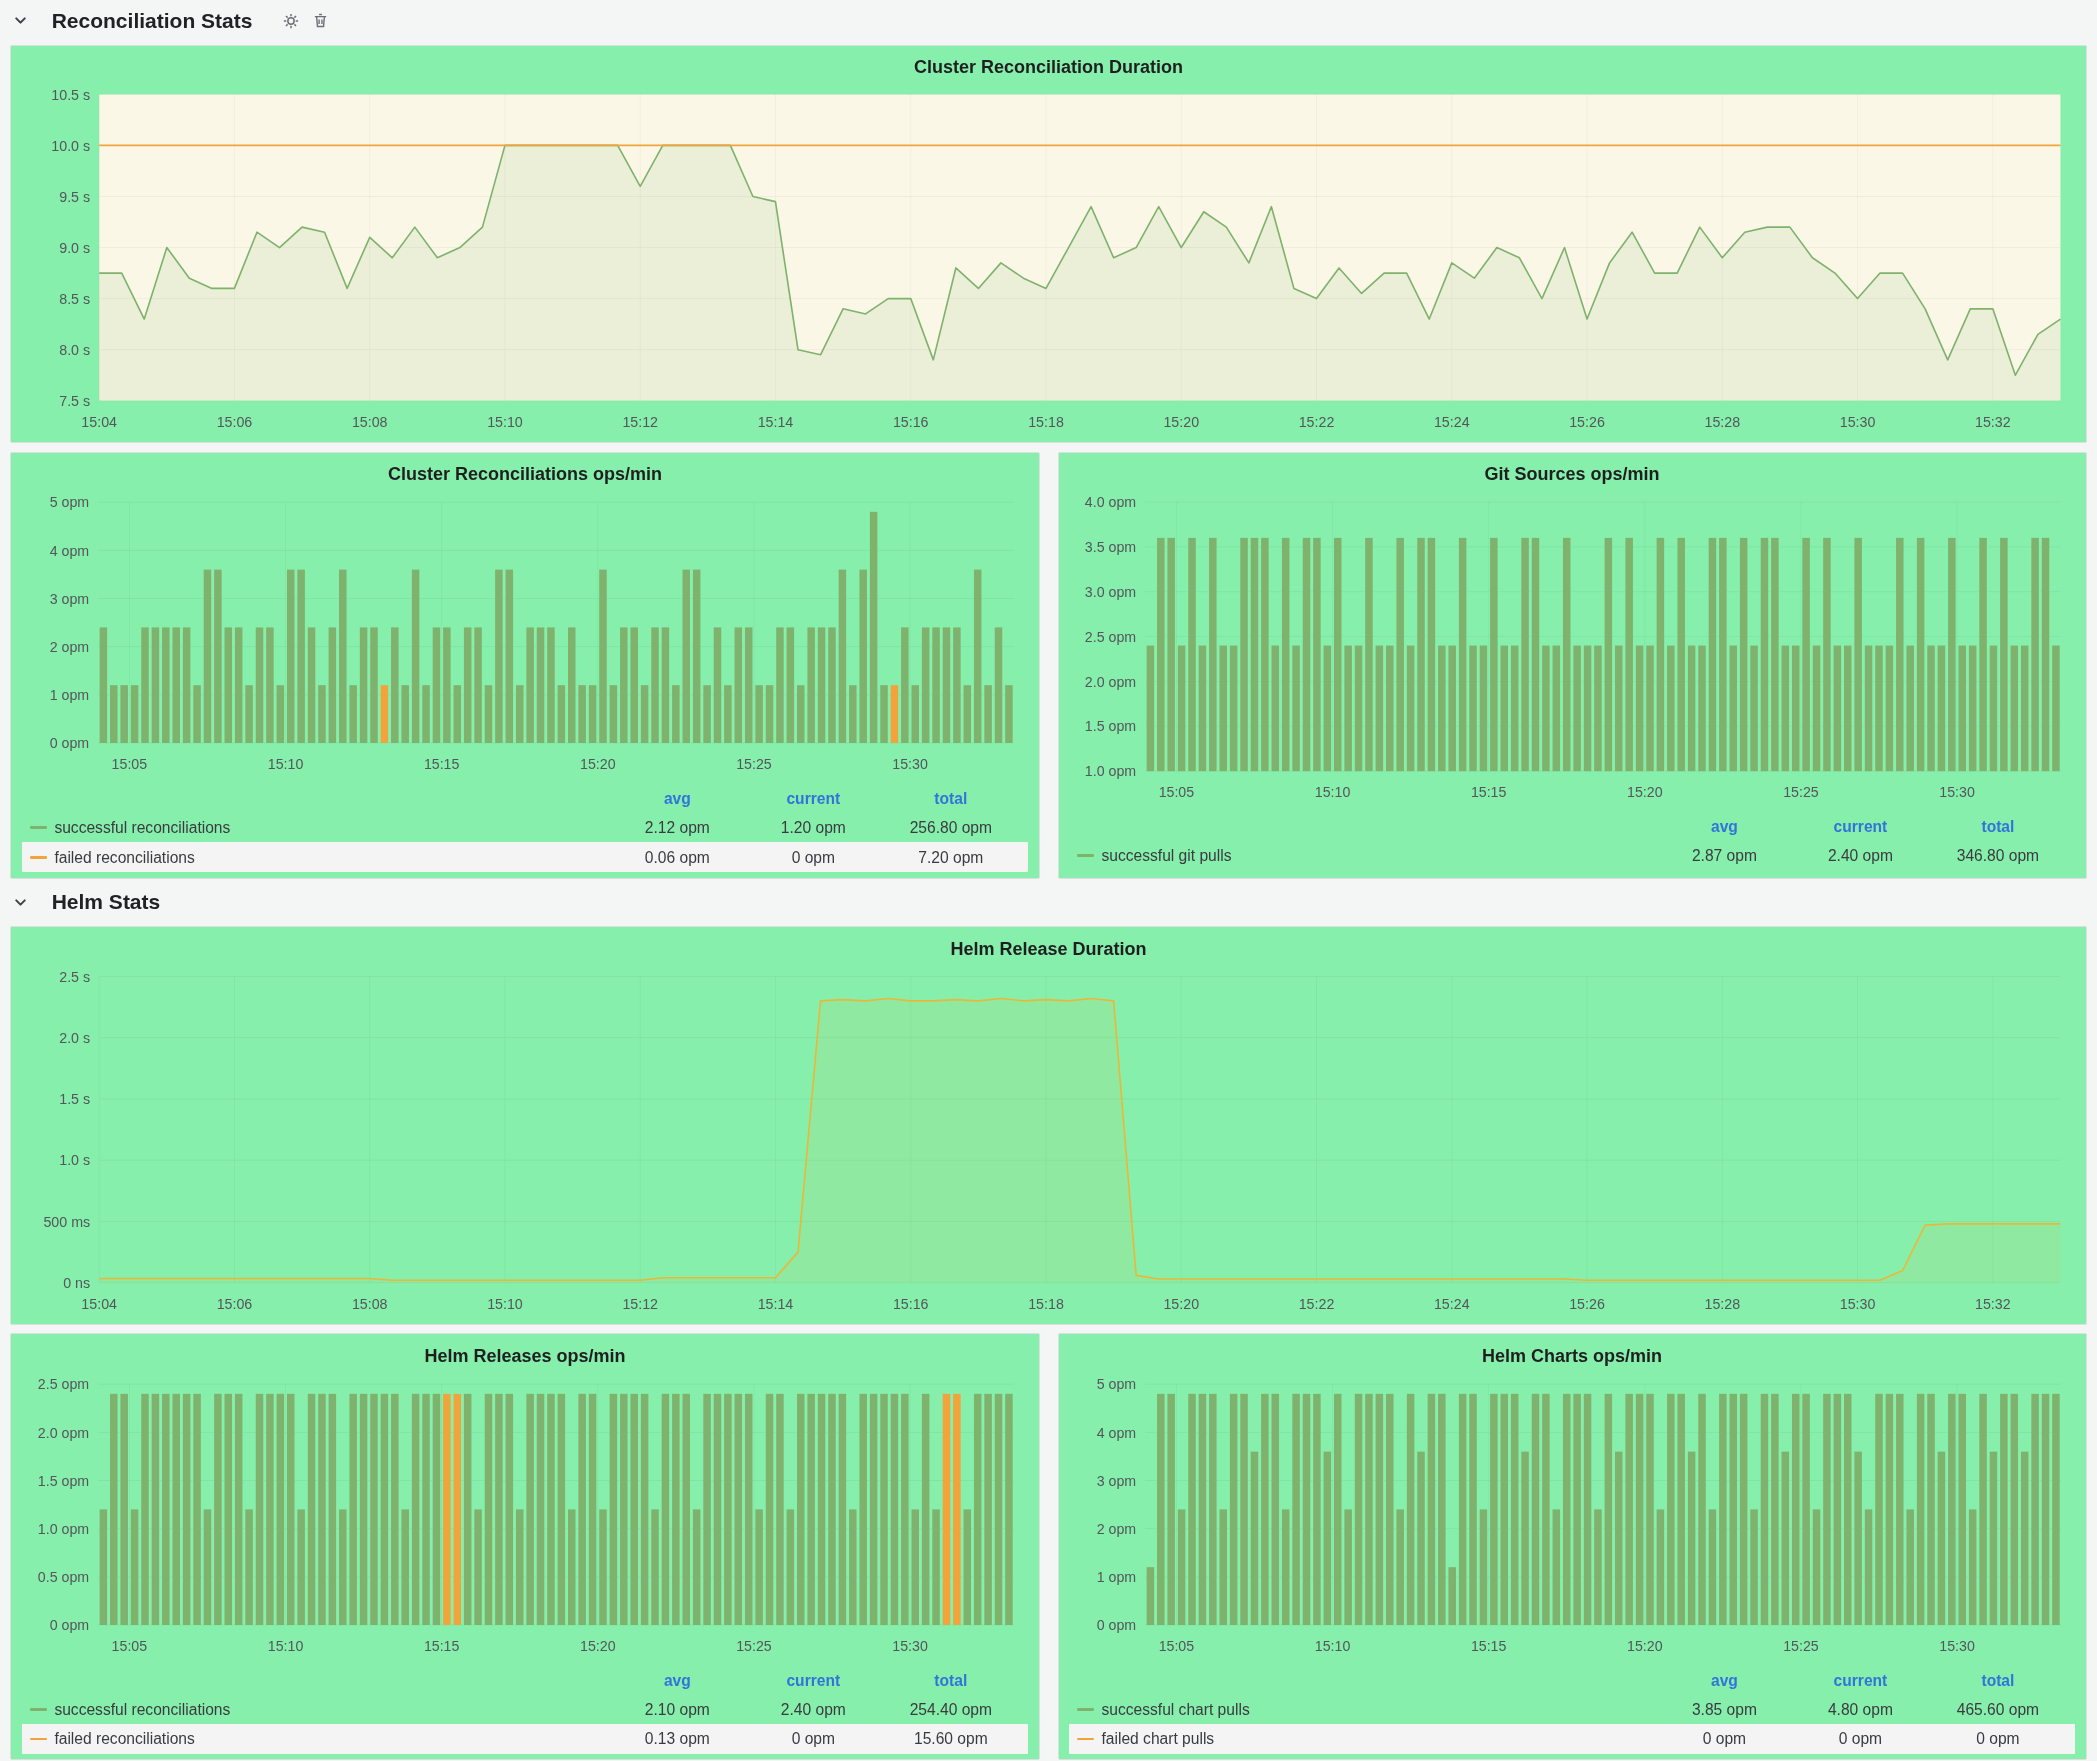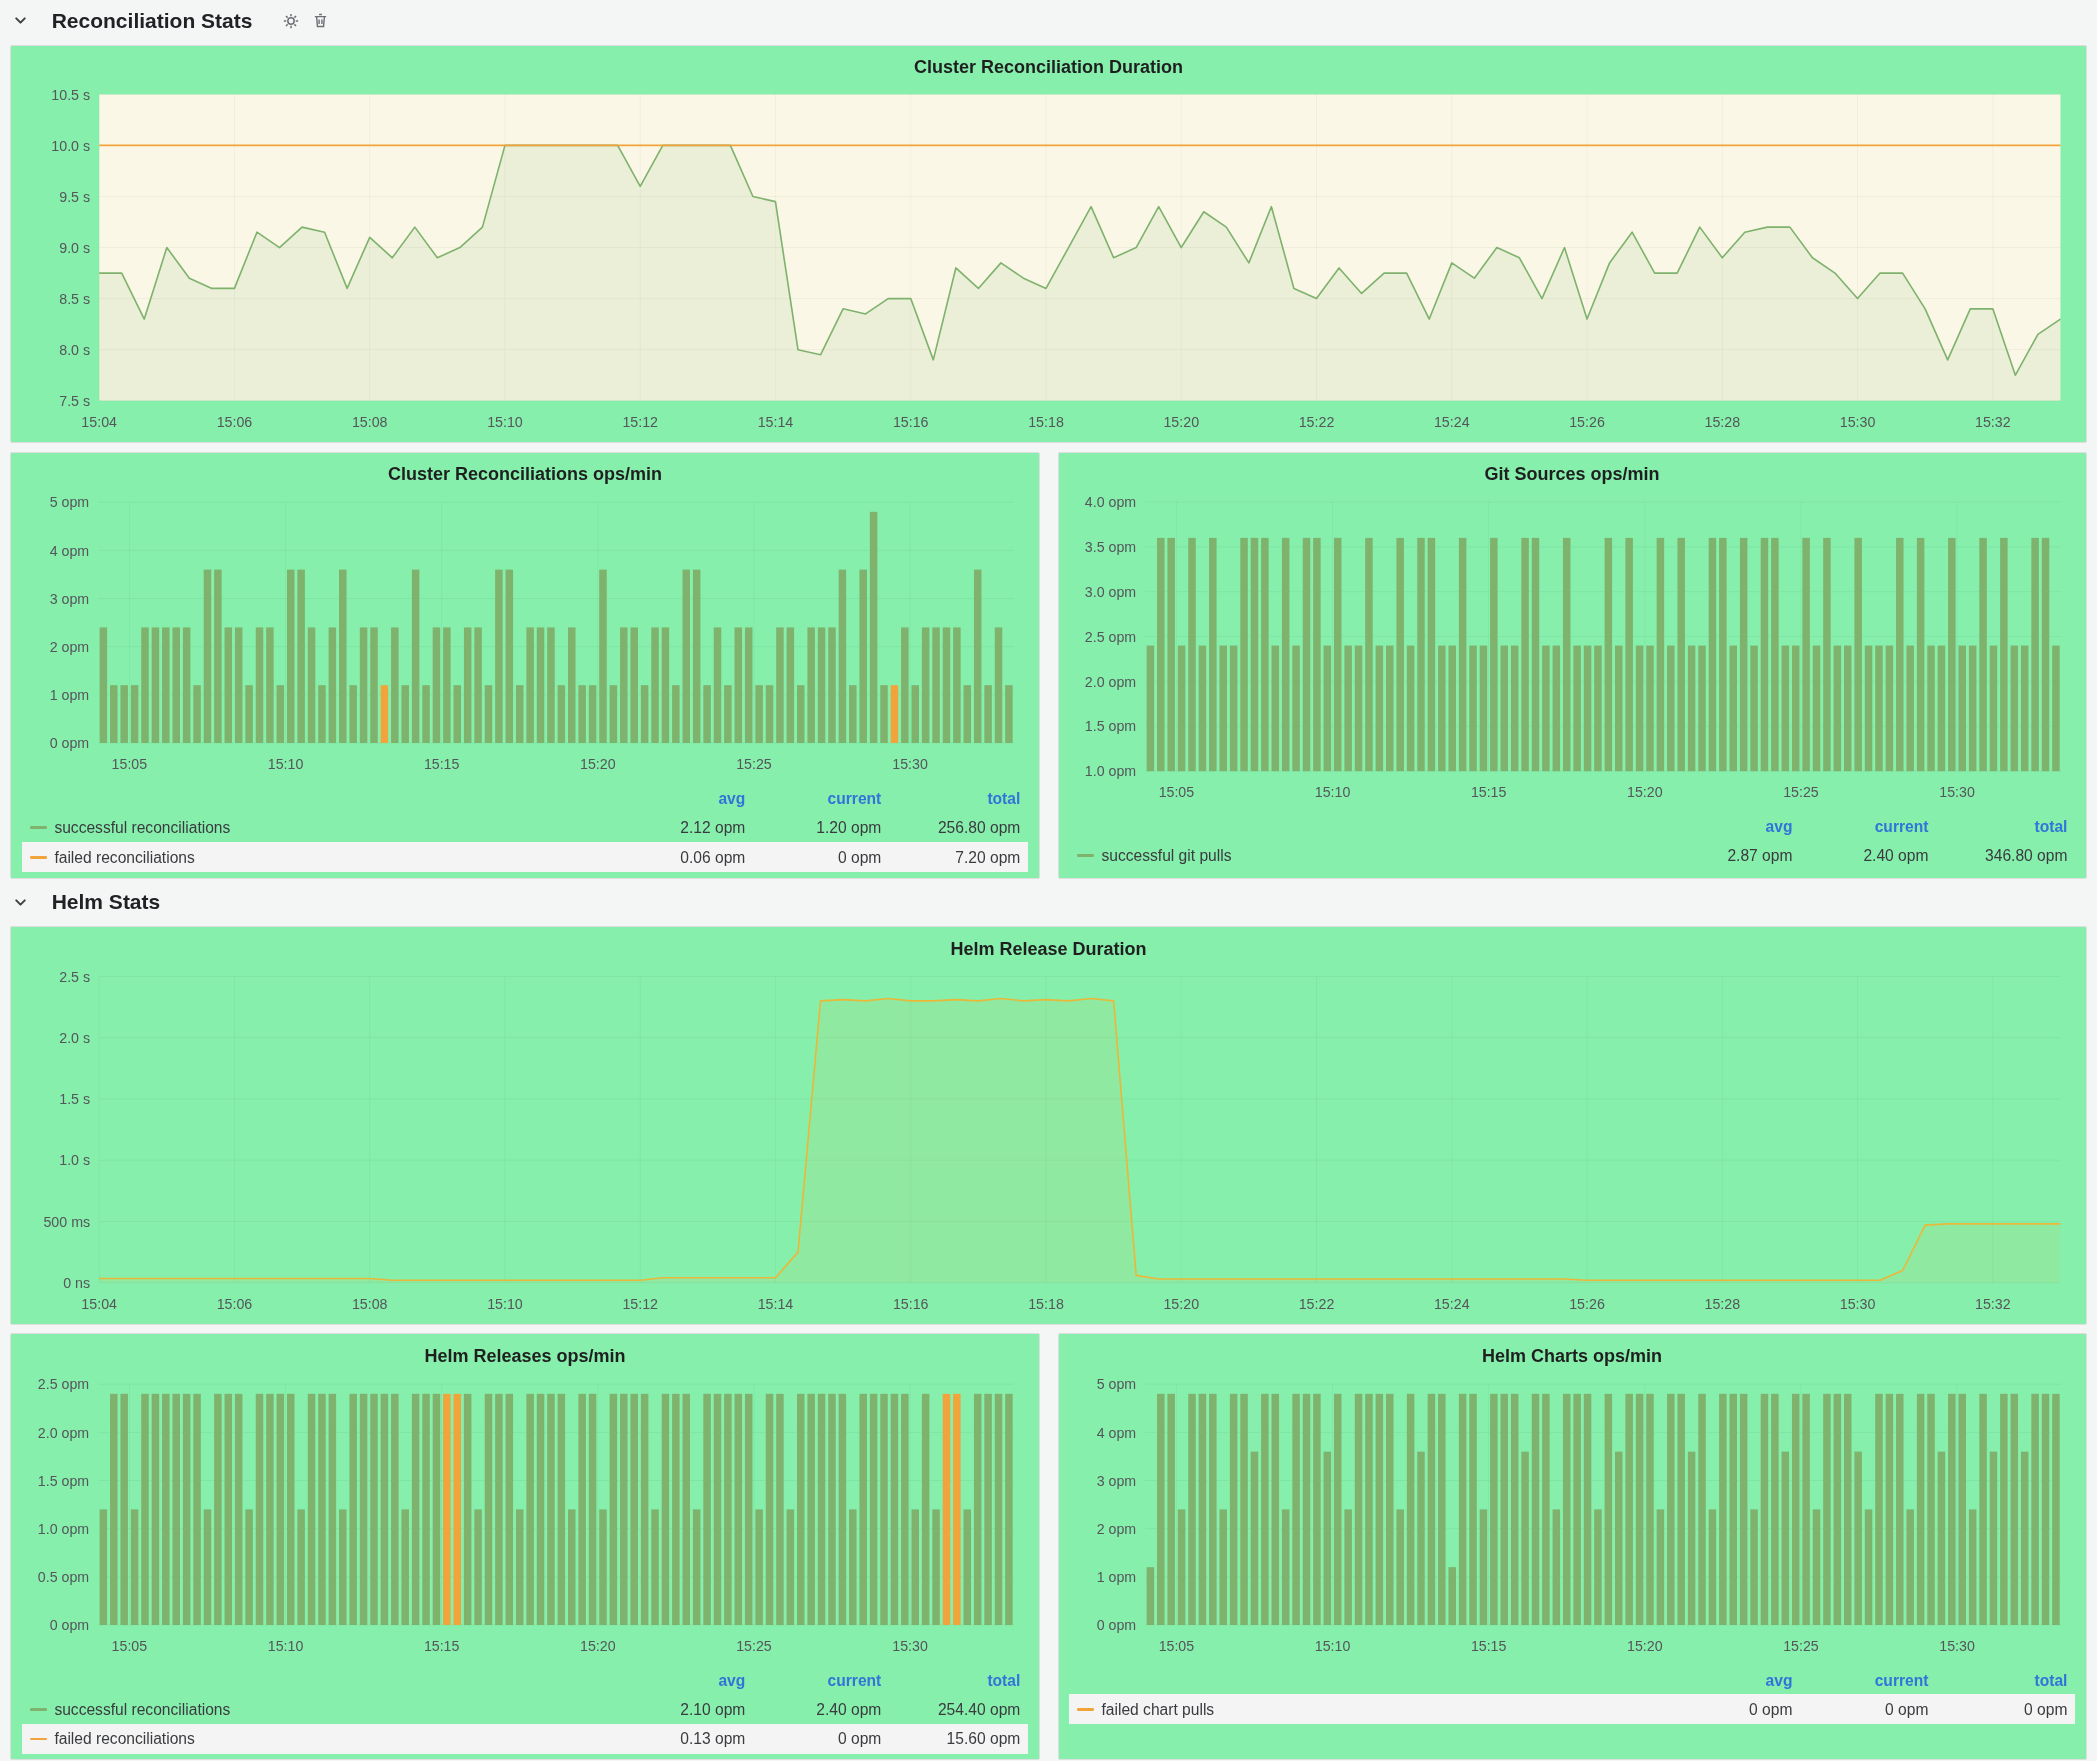--- a/index.html
+++ b/index.html
@@ -35,21 +35,21 @@
   .row { display:flex; gap:18px; align-items:stretch; }
   .panel-half { flex:1 1 0; min-width:0; }
   .legend { margin-top:6.5px; font-size:15.6px; color:#3A3B3F; }
   .legend-row {
     display:grid; grid-template-columns: 1fr 136px 136px 139px;
     align-items:center; padding:5.2px 7.8px; line-height:1.25;
   }
   .legend-row.alt { background:#F4F4F4; }
   .legend-header { padding:2.6px 7.8px 3.9px; }
   .lg-col { color:#3274D9; font-weight:600; cursor:pointer; }
-  .lg-val { text-align:right; }
+  .lg-val { text-align:center; }
   .lg-name { display:flex; align-items:center; min-width:0; }
   .lg-dash { display:inline-block; width:17px; height:2.6px; border-radius:1.3px; margin-right:7.8px; flex:none; }
   .lg-label { cursor:pointer; }
   .icon-btn { cursor:pointer; display:inline-flex; align-items:center; }
 </style>
 </head>
 <body>
 
 <div class="dashboard">
 
@@ -728,20 +728,29 @@
           <rect x="1507.0075" y="30.920000000000012" width="11.61" height="358.08" fill="#7EB26D"></rect>
           <rect x="1523.1325" y="30.920000000000012" width="11.61" height="358.08" fill="#7EB26D"></rect>
         </svg>
       <div class="legend">
           <div class="legend-row legend-header">
             <span class="lg-name"></span>
             <span class="lg-val lg-col">avg</span>
             <span class="lg-val lg-col">current</span>
             <span class="lg-val lg-col">total</span>
           </div>
+          <div class="legend-row">
+            <span class="lg-name">
+              <span class="lg-dash" style="background: rgb(126, 178, 109);"></span>
+              <span class="lg-label">successful chart pulls</span>
+            </span>
+            <span class="lg-val">3.85 opm</span>
+            <span class="lg-val">4.80 opm</span>
+            <span class="lg-val">465.60 opm</span>
+          </div>
           <div class="legend-row alt">
             <span class="lg-name">
               <span class="lg-dash" style="background: rgb(242, 163, 60);"></span>
               <span class="lg-label">failed chart pulls</span>
             </span>
             <span class="lg-val">0 opm</span>
             <span class="lg-val">0 opm</span>
             <span class="lg-val">0 opm</span>
           </div>
         </div>

